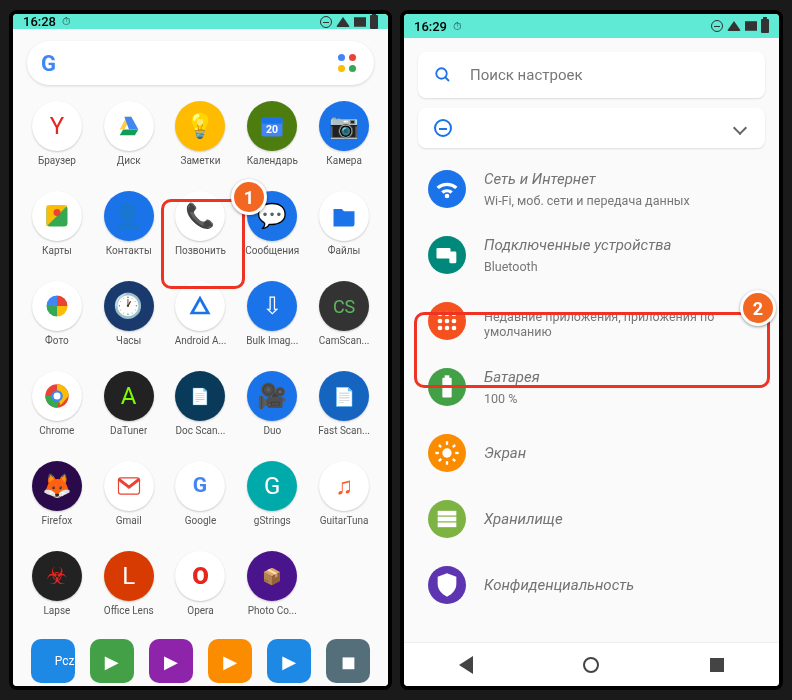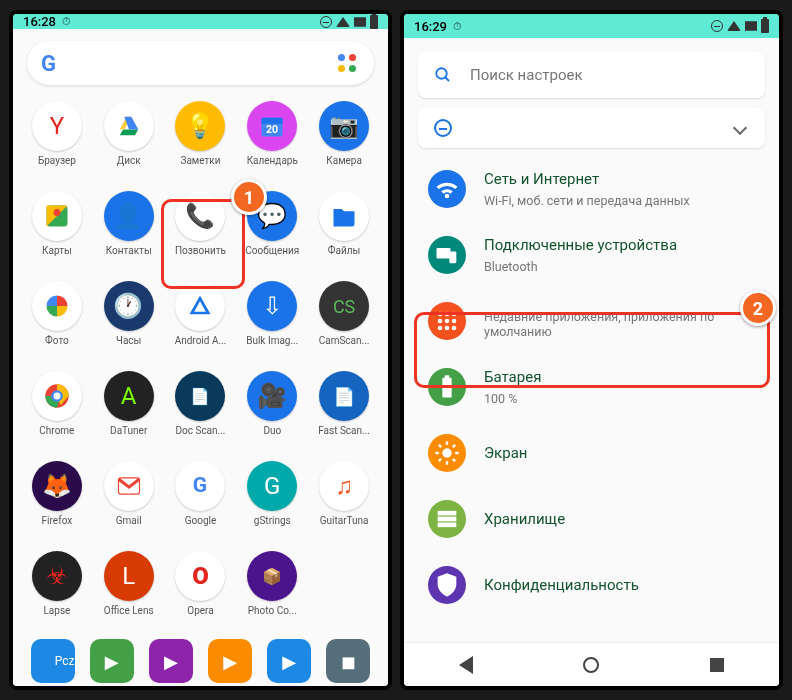--- a/index.html
+++ b/index.html
@@ -134,21 +134,21 @@
   }
   .suggest-row .minus{width:18px;height:18px;border:2px solid #1a73e8;border-radius:50%;position:relative;}
   .suggest-row .minus::after{content:"";position:absolute;left:3px;right:3px;top:7px;height:2px;background:#1a73e8;}
   .suggest-row .chev{width:10px;height:10px;border-right:2px solid #666;border-bottom:2px solid #666;transform:rotate(45deg);margin-right:4px;}
   .settings-list{flex:1;overflow:hidden;}
   .srow{
     display:flex;align-items:center;gap:18px;padding:12px 24px;min-height:66px;cursor:pointer;
   }
   .sicon{width:38px;height:38px;border-radius:50%;flex:none;display:flex;align-items:center;justify-content:center;font-size:18px;color:#fff;}
   .stext{flex:1;min-width:0;}
-  .stitle{font-size:15px;color:#14532d;}
+  .stitle{font-size:15px;color:#737373;font-style:italic;}
   .ssub{font-size:12.5px;color:#777;margin-top:5px;}
   
   svg{display:block;}
 </style>
 </head>
 <body>
 
 <div class="phone">
   <div class="statusbar">
     <span class="time">16:28</span>
@@ -187,21 +187,21 @@
               <path fill="#4285f4" d="M14 4l6 11h-8L8 4z"></path>
             </svg>
           </div>
           <div class="app-label">Диск</div>
         </div>
         <div class="app">
           <div class="app-icon" style="background: rgb(255, 187, 0);">💡</div>
           <div class="app-label">Заметки</div>
         </div>
         <div class="app">
-          <div class="app-icon" style="background: #d946ef;">
+          <div class="app-icon" style="background: #4d7c0f;">
             <svg width="28" height="28" viewBox="0 0 24 24">
               <rect x="3" y="5" width="18" height="16" rx="2" fill="#4285f4"></rect>
               <rect x="3" y="5" width="18" height="5" fill="#1a73e8"></rect>
               <text x="12" y="18" text-anchor="middle" font-size="9" fill="#fff" font-weight="700">20</text>
             </svg>
           </div>
           <div class="app-label">Календарь</div>
         </div>
         <div class="app">
           <div class="app-icon" style="background: rgb(26, 115, 232);">📷</div>

